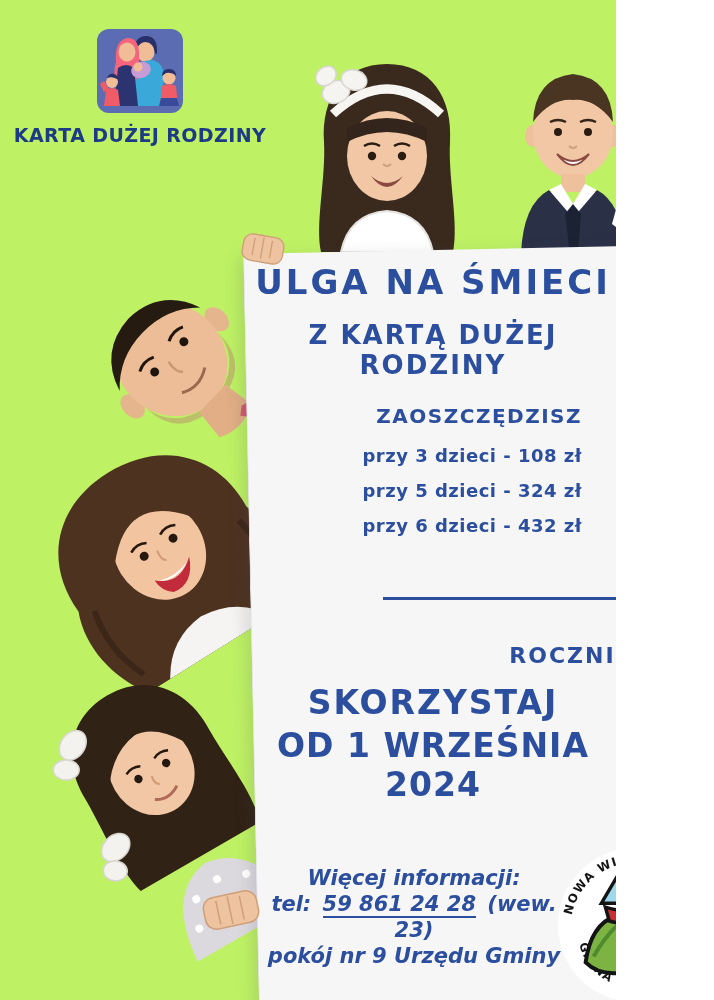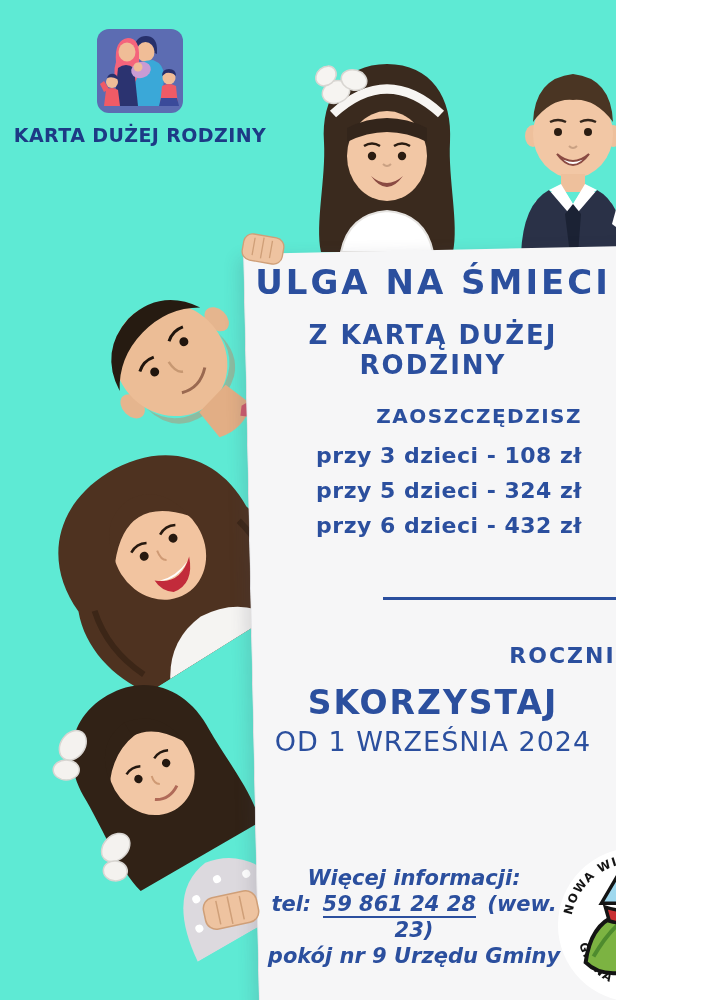--- a/index.html
+++ b/index.html
@@ -1,20 +1,20 @@
 <!DOCTYPE html>
 <html><head>
 <meta charset="utf-8">
 <style>
   * { margin:0; padding:0; box-sizing:border-box; }
   html,body { background:#ffffff; }
   body { font-family:"DejaVu Sans","Liberation Sans",sans-serif; }
   .page {
     position:relative; width:616px; height:1000px;
-    background:#5eead4; overflow:hidden;
+    background:#bef264; overflow:hidden;
   }
 
   
   .kdr { position:absolute; left:0; top:28px; width:280px; text-align:center; z-index:1; }
   .kdr svg { display:block; margin:0 auto 10px auto; }
   .kdr-title { font-size:19px; font-weight:bold; color:#1d3a85; letter-spacing:0.4px; }
   .kdr-url { font-size:17px; color:#2e5da8; margin-top:3px; }
 
   
   .photo { position:absolute; z-index:1; }
@@ -35,25 +35,25 @@
   .hand-topgirl { left:240px; top:234px; transform:rotate(10deg); }
   .hand-boy     { left:638px; top:218px; transform:rotate(4deg); }
   .hand-girl2   { left:202px; top:892px; transform:rotate(-12deg); }
 
   
   .text-layer { position:absolute; inset:0; z-index:4; color:#2b4f9e; }
   .t-center { position:absolute; left:250px; right:0; text-align:center; }
   .title1 { top:262px; font-size:34px; font-weight:bold; letter-spacing:3px; }
   .title2 { top:320px; font-size:26px; font-weight:bold; letter-spacing:2px; }
   .save-head { position:absolute; right:34px; top:404px; font-size:20px; font-weight:bold; letter-spacing:1.5px; text-align:right; }
-  .save-list { position:absolute; right:34px; top:438px; font-size:22px; font-weight:bold; line-height:35px; text-align:right; letter-spacing:0.5px; }
+  .save-list { position:absolute; right:34px; top:438px; font-size:18px; font-weight:bold; line-height:35px; text-align:right; letter-spacing:0.5px; }
   .divider { position:absolute; left:383px; top:597px; width:302px; border-top:3px solid #2b4f9e; }
   .rocznie { position:absolute; left:497px; top:643px; width:148px; text-align:center; font-size:22px; font-weight:bold; letter-spacing:2px; }
   .cta1 { top:683px; font-size:33px; font-weight:bold; letter-spacing:2px; }
-  .cta2 { top:726px; font-size:27px; font-weight:normal; letter-spacing:1px; }
+  .cta2 { top:726px; font-size:33px; font-weight:bold; letter-spacing:1px; }
   .contact { position:absolute; left:260px; top:865px; width:308px; text-align:center; font-size:21px; font-weight:bold; line-height:26px;font-style:italic; }
   .tel { border-bottom:2px solid #2b4f9e; margin:16px 4px; }
 
   
   .mun { position:absolute; left:556px; top:842px; z-index:5; }
 </style>
 </head>
 <body>
 
 <div class="page">

